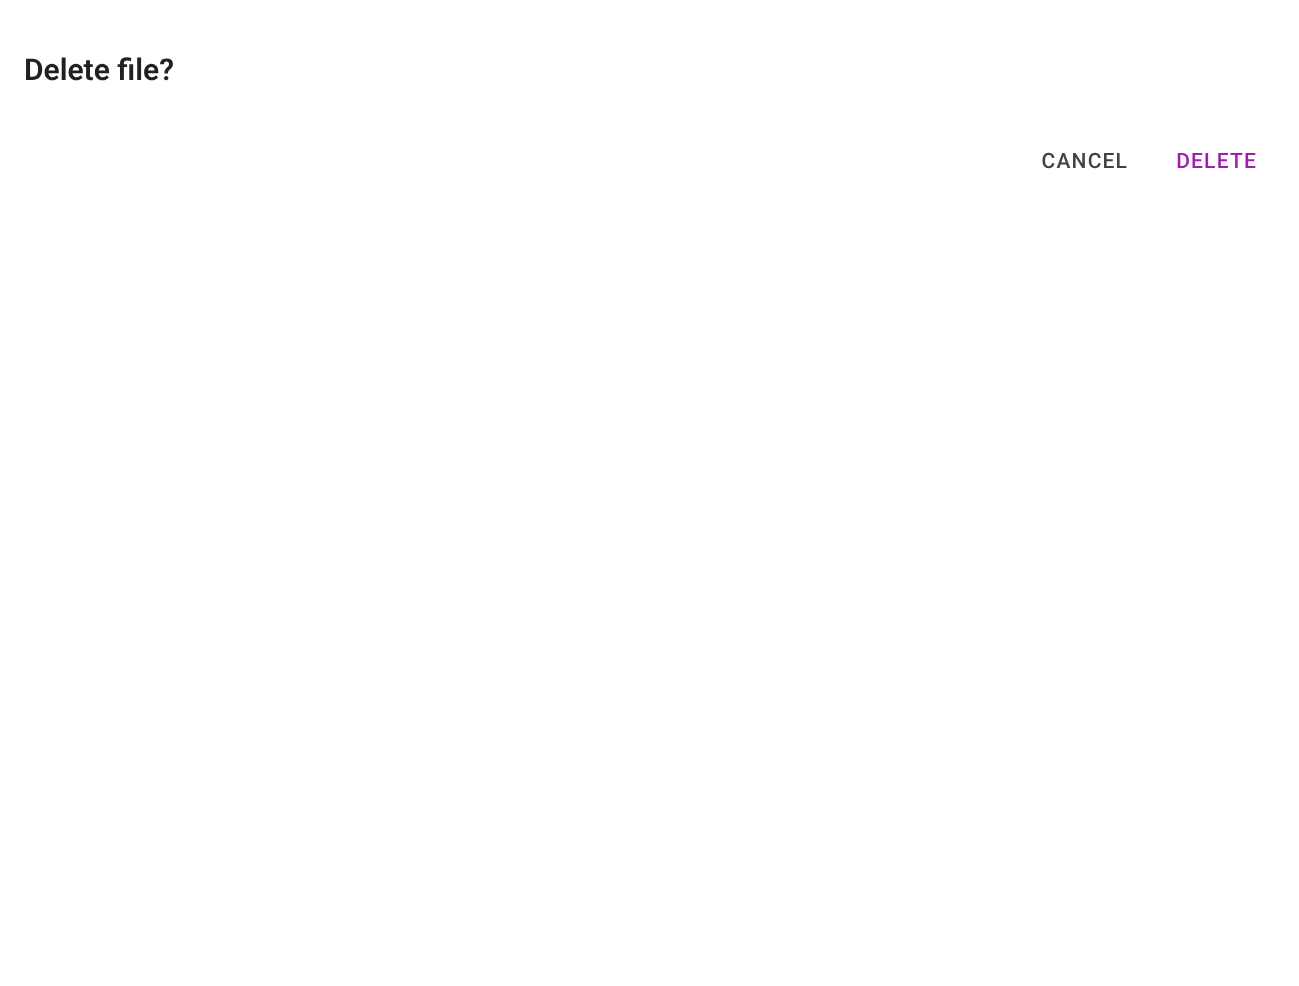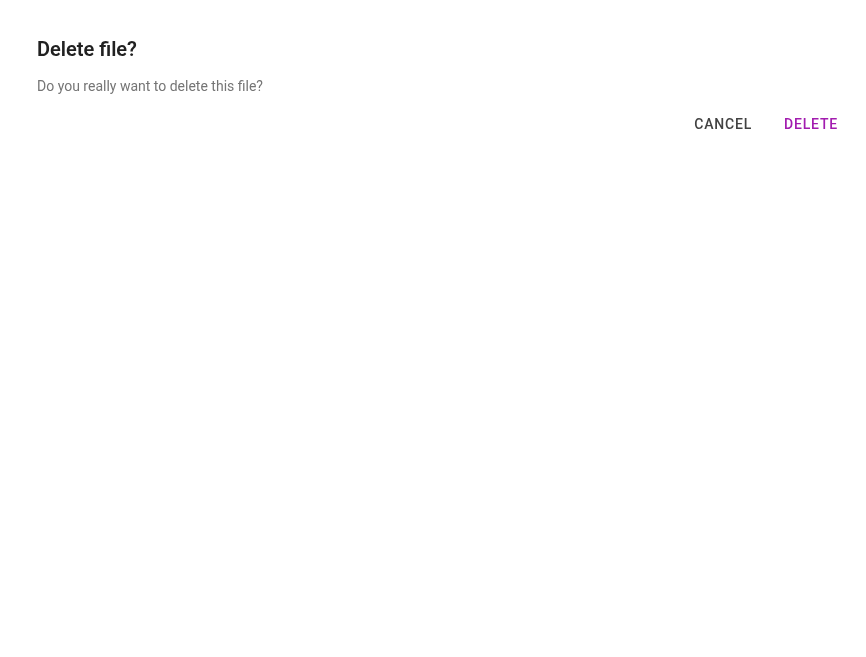--- a/index.html
+++ b/index.html
@@ -8,37 +8,38 @@
       box-sizing: border-box;
     }
     body {
       font-family: Roboto, "Helvetica Neue", Arial, sans-serif;
       background: #ffffff;
       width: 866px;
       height: 657px;
       position: relative;
     }
     .dialog {
-      padding: 37px;
+      padding: 16px;
+      margin-top: 18px;
     }
     .dialog-title {
       font-size: 20px;
       font-weight: 600;
       color: #212121;
       margin-bottom: 16px;
       line-height: 1.2;
     }
     .dialog-message {
       font-size: 14px;
       color: #757575;
       line-height: 1.4;
     }
     .dialog-actions {
       position: absolute;
-      top: 108px;
+      top: 92px;
       right: 24px;
       display: flex;
       gap: 24px;
       align-items: center;
     }
     .btn {
       border: none;
       background: transparent;
       font-family: inherit;
       font-size: 14px;
@@ -53,18 +54,17 @@
     }
     .btn-delete {
       color: #a21caf;
     }
   </style>
 </head>
 <body>
 
 <div class="dialog">
   <h2 class="dialog-title">Delete file?</h2>
-  <p class="dialog-message">Do you really want to delete this file?</p>
   <div class="dialog-actions">
     <button class="btn btn-cancel">Cancel</button>
     <button class="btn btn-delete">Delete</button>
   </div>
 </div>
 
 </body></html>

